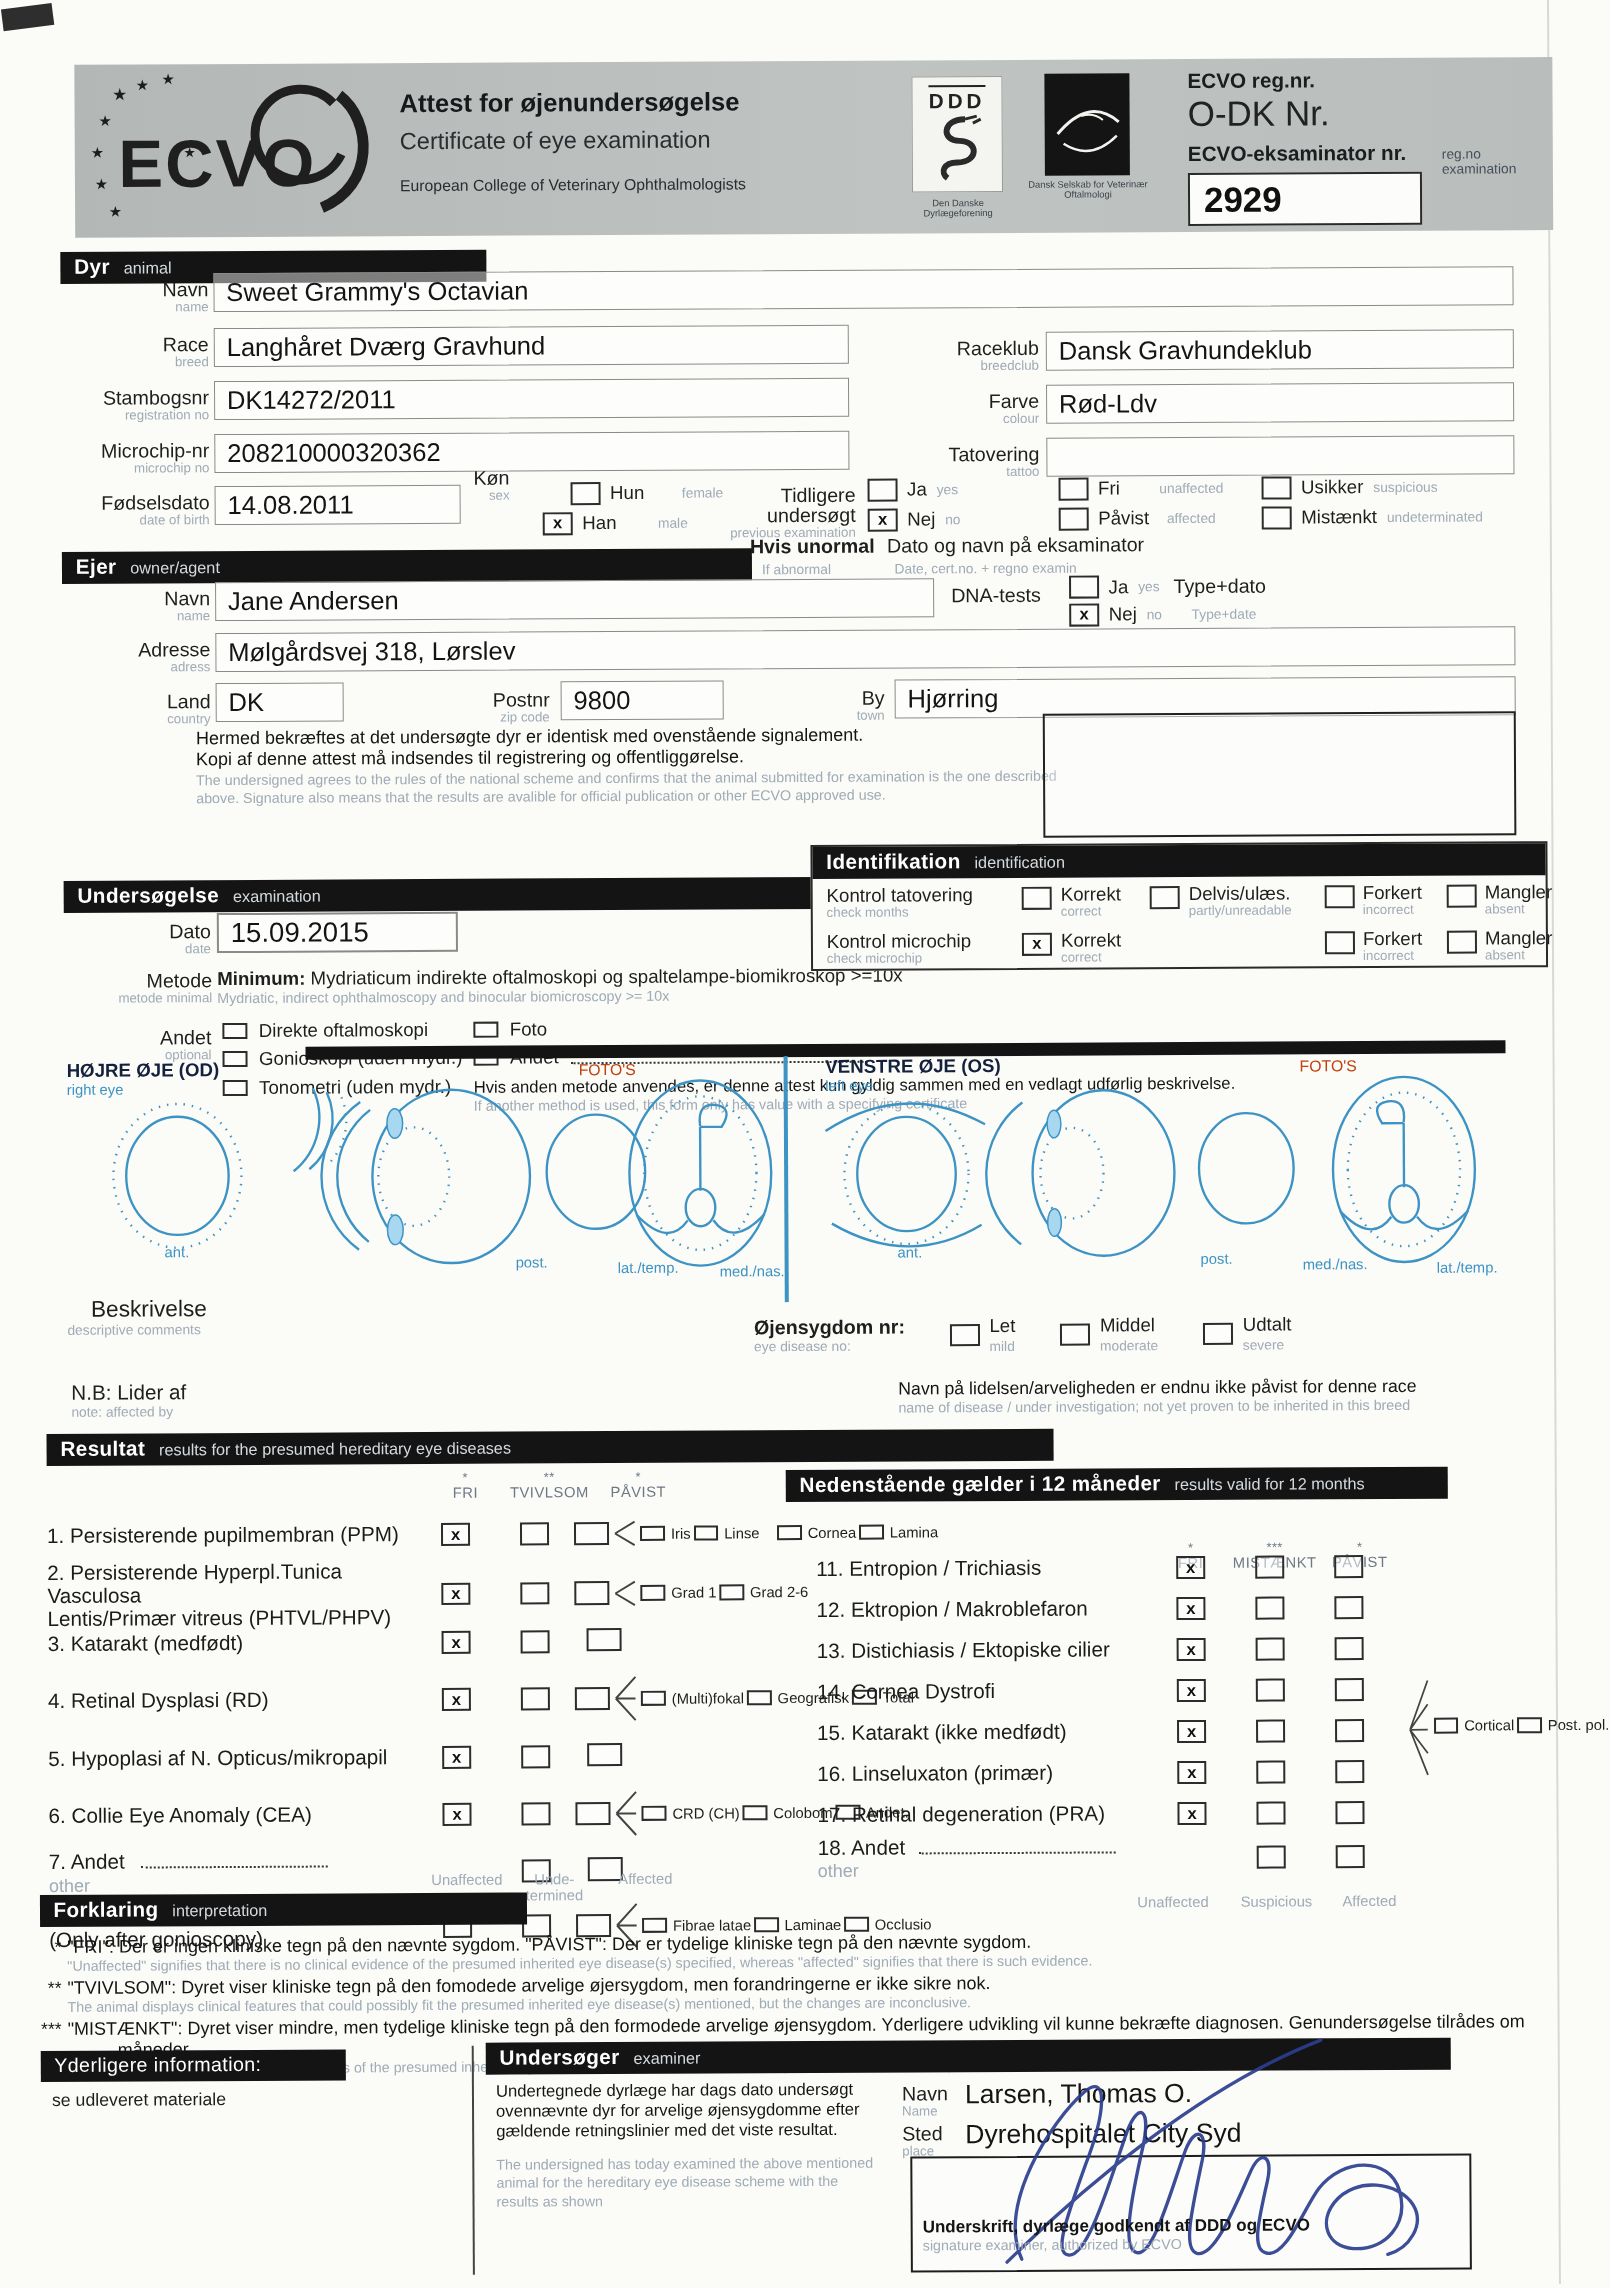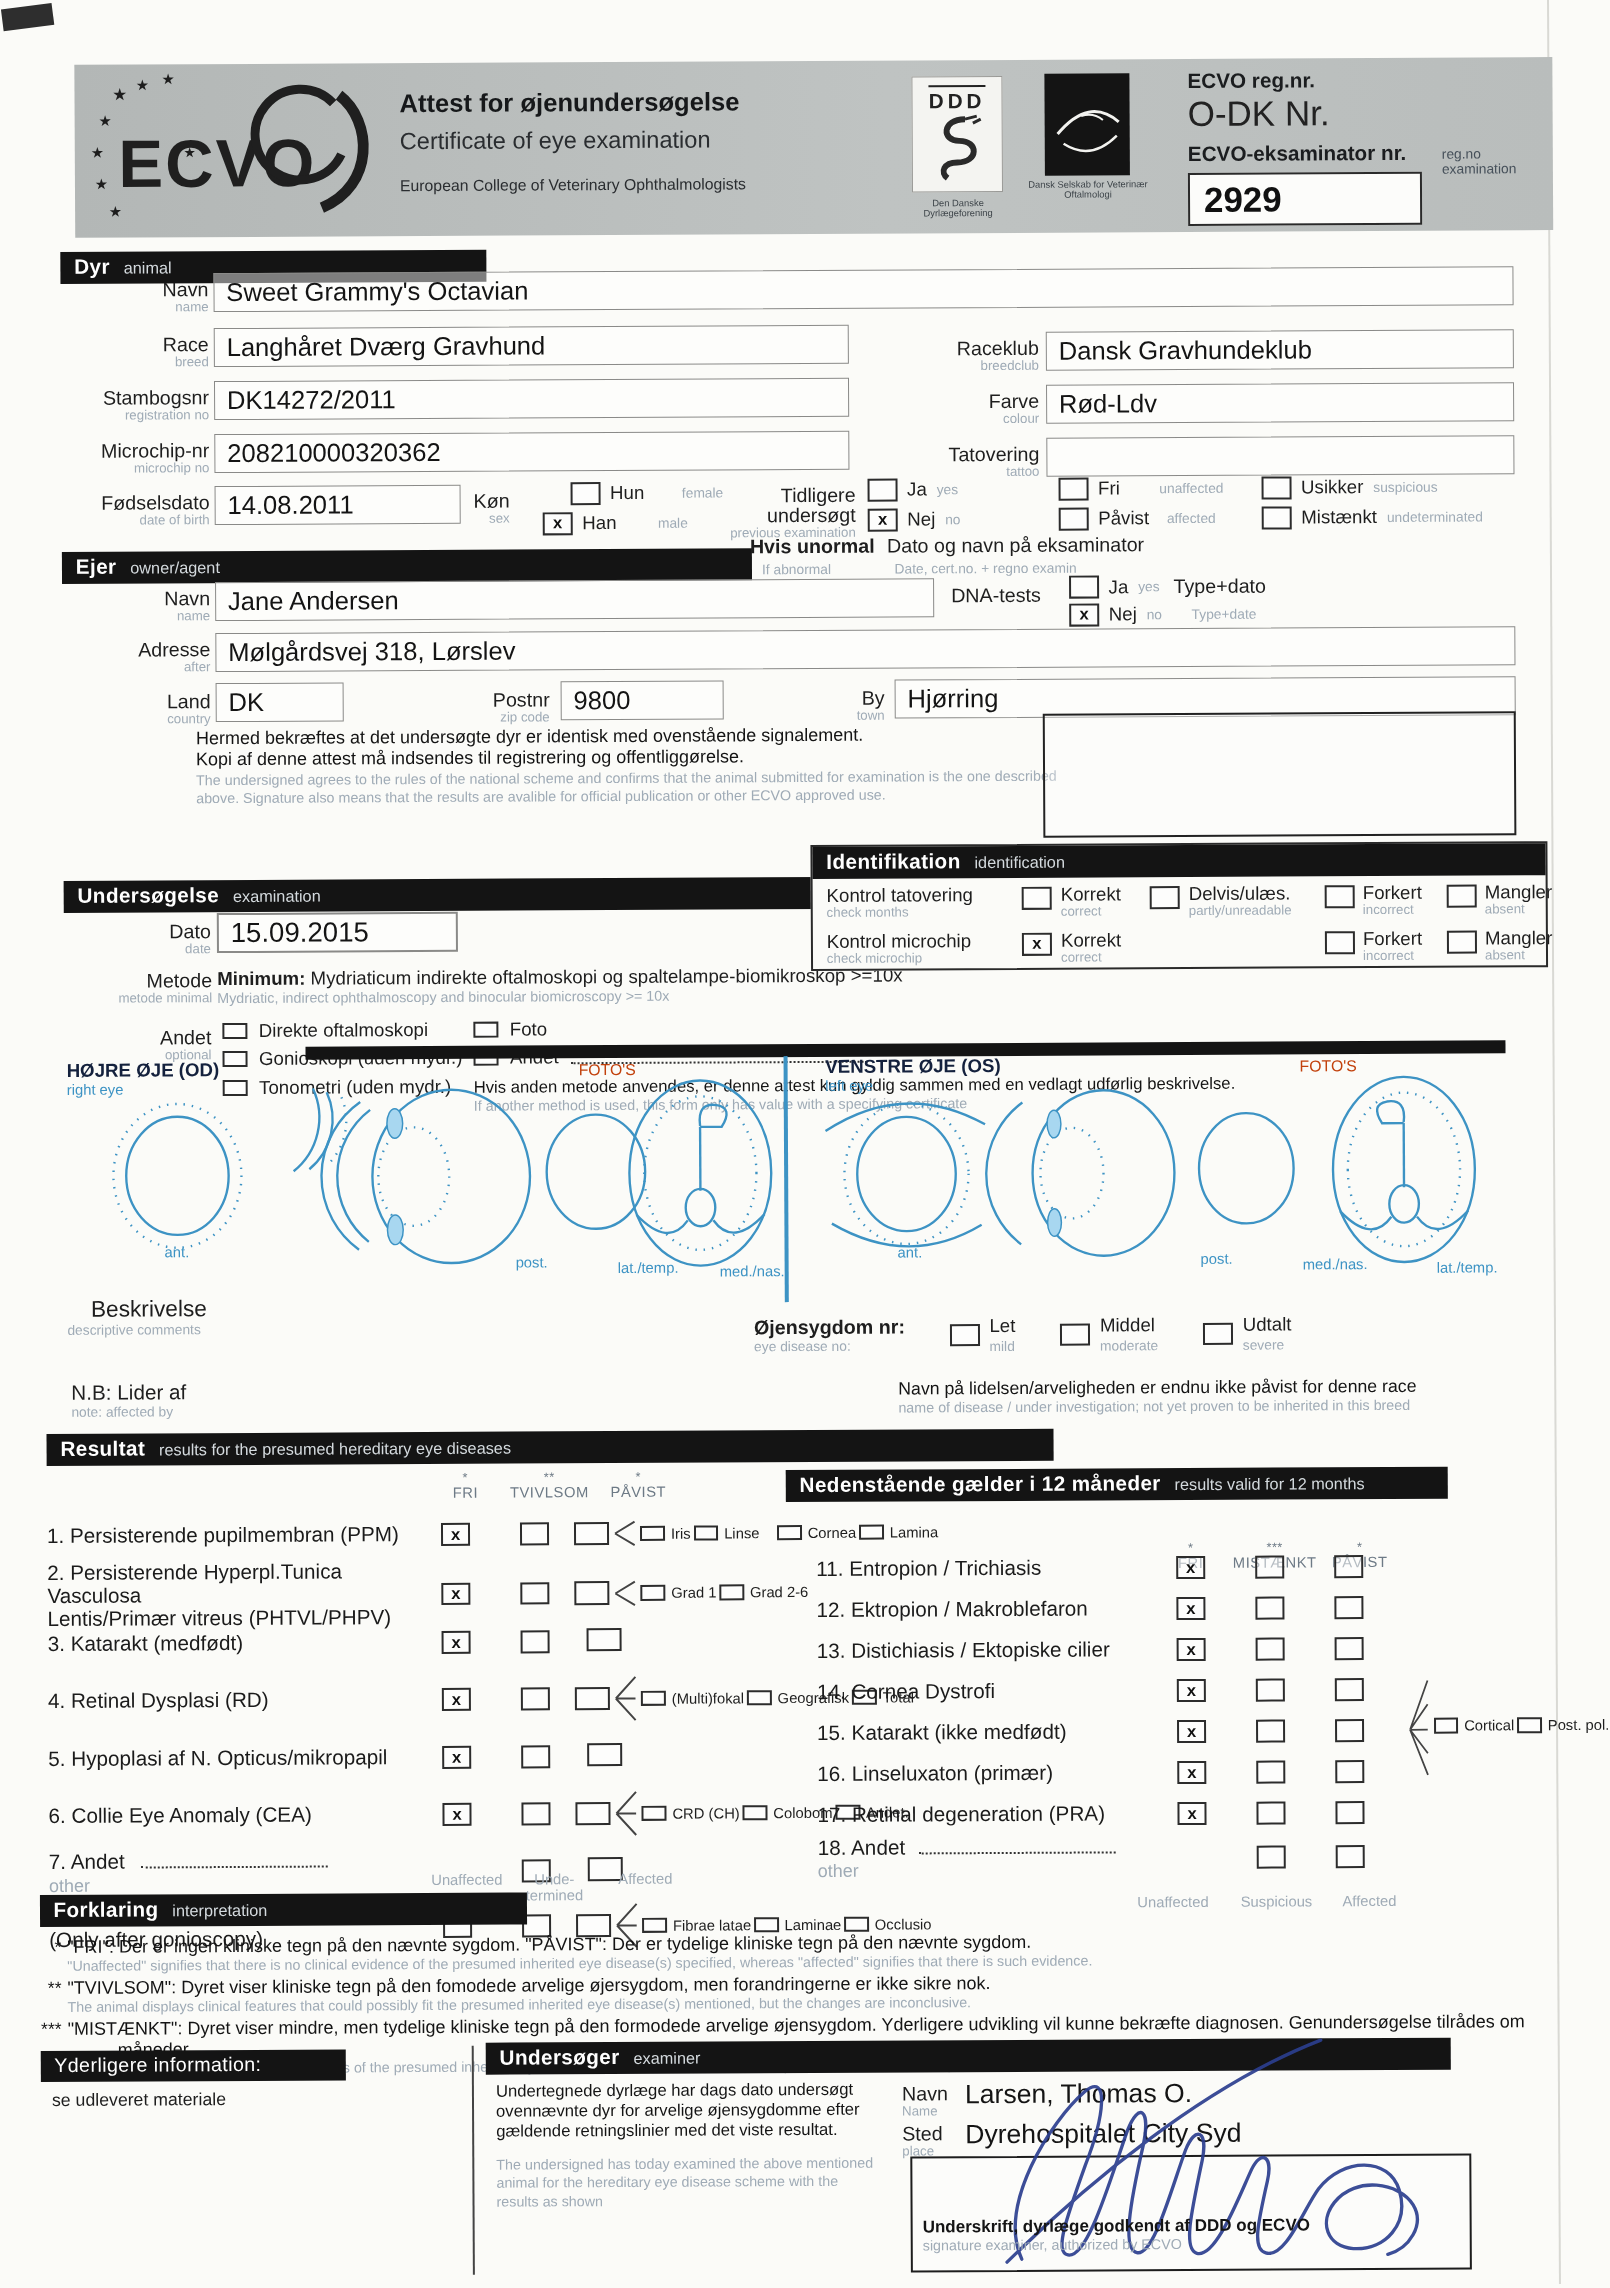--- a/index.html
+++ b/index.html
@@ -181,21 +181,21 @@
       <span class="l-en">tattoo</span>
     </div>
   <div class="abs inbox" style="left:1044px;top:439px;width:468px"></div>
 
   <div class="abs flabel" style="left:67px;top:489px;width:140px">
     <span class="l-da">Fødselsdato</span>
       <span class="l-en">date of birth</span>
     </div>
   <div class="abs inbox" style="left:212px;top:483px;width:246px">14.08.2011</div>
 
-  <div class="abs flabel" style="left:438px;top:489px;width:69px">
+  <div class="abs flabel" style="left:438px;top:466px;width:69px">
     <span class="l-da">Køn</span>
       <span class="l-en">sex</span>
     </div>
   <div class="abs check-item" style="left:568px;top:481px">
     <span class="cb"></span>
     <span class="opt-da">Hun</span>
     <span class="opt-en" style="margin-left:27.6px">female</span>
     </div>
   <div class="abs check-item" style="left:540px;top:511px">
     <span class="cb">x</span>
@@ -268,21 +268,21 @@
     </div>
   <div class="abs check-item" style="left:1066px;top:605px">
     <span class="cb">x</span>
     <span class="opt-da">Nej</span>
     <span class="opt-en">no</span>
     <span class="opt-en" style="margin-left:19.7px">Type+date</span>
     </div>
 
   <div class="abs flabel" style="left:94px;top:636px;width:113px">
     <span class="l-da">Adresse</span>
-      <span class="l-en">after</span>
+      <span class="l-en">adress</span>
     </div>
   <div class="abs inbox" style="left:212px;top:630px;width:1300px">Mølgårdsvej 318, Lørslev</div>
 
   <div class="abs flabel" style="left:108px;top:688px;width:99px">
     <span class="l-da">Land</span>
       <span class="l-en">country</span>
     </div>
   <div class="abs inbox" style="left:212px;top:680px;width:128px">DK</div>
   <div class="abs flabel" style="left:443px;top:688px;width:103px">
     <span class="l-da">Postnr</span>

